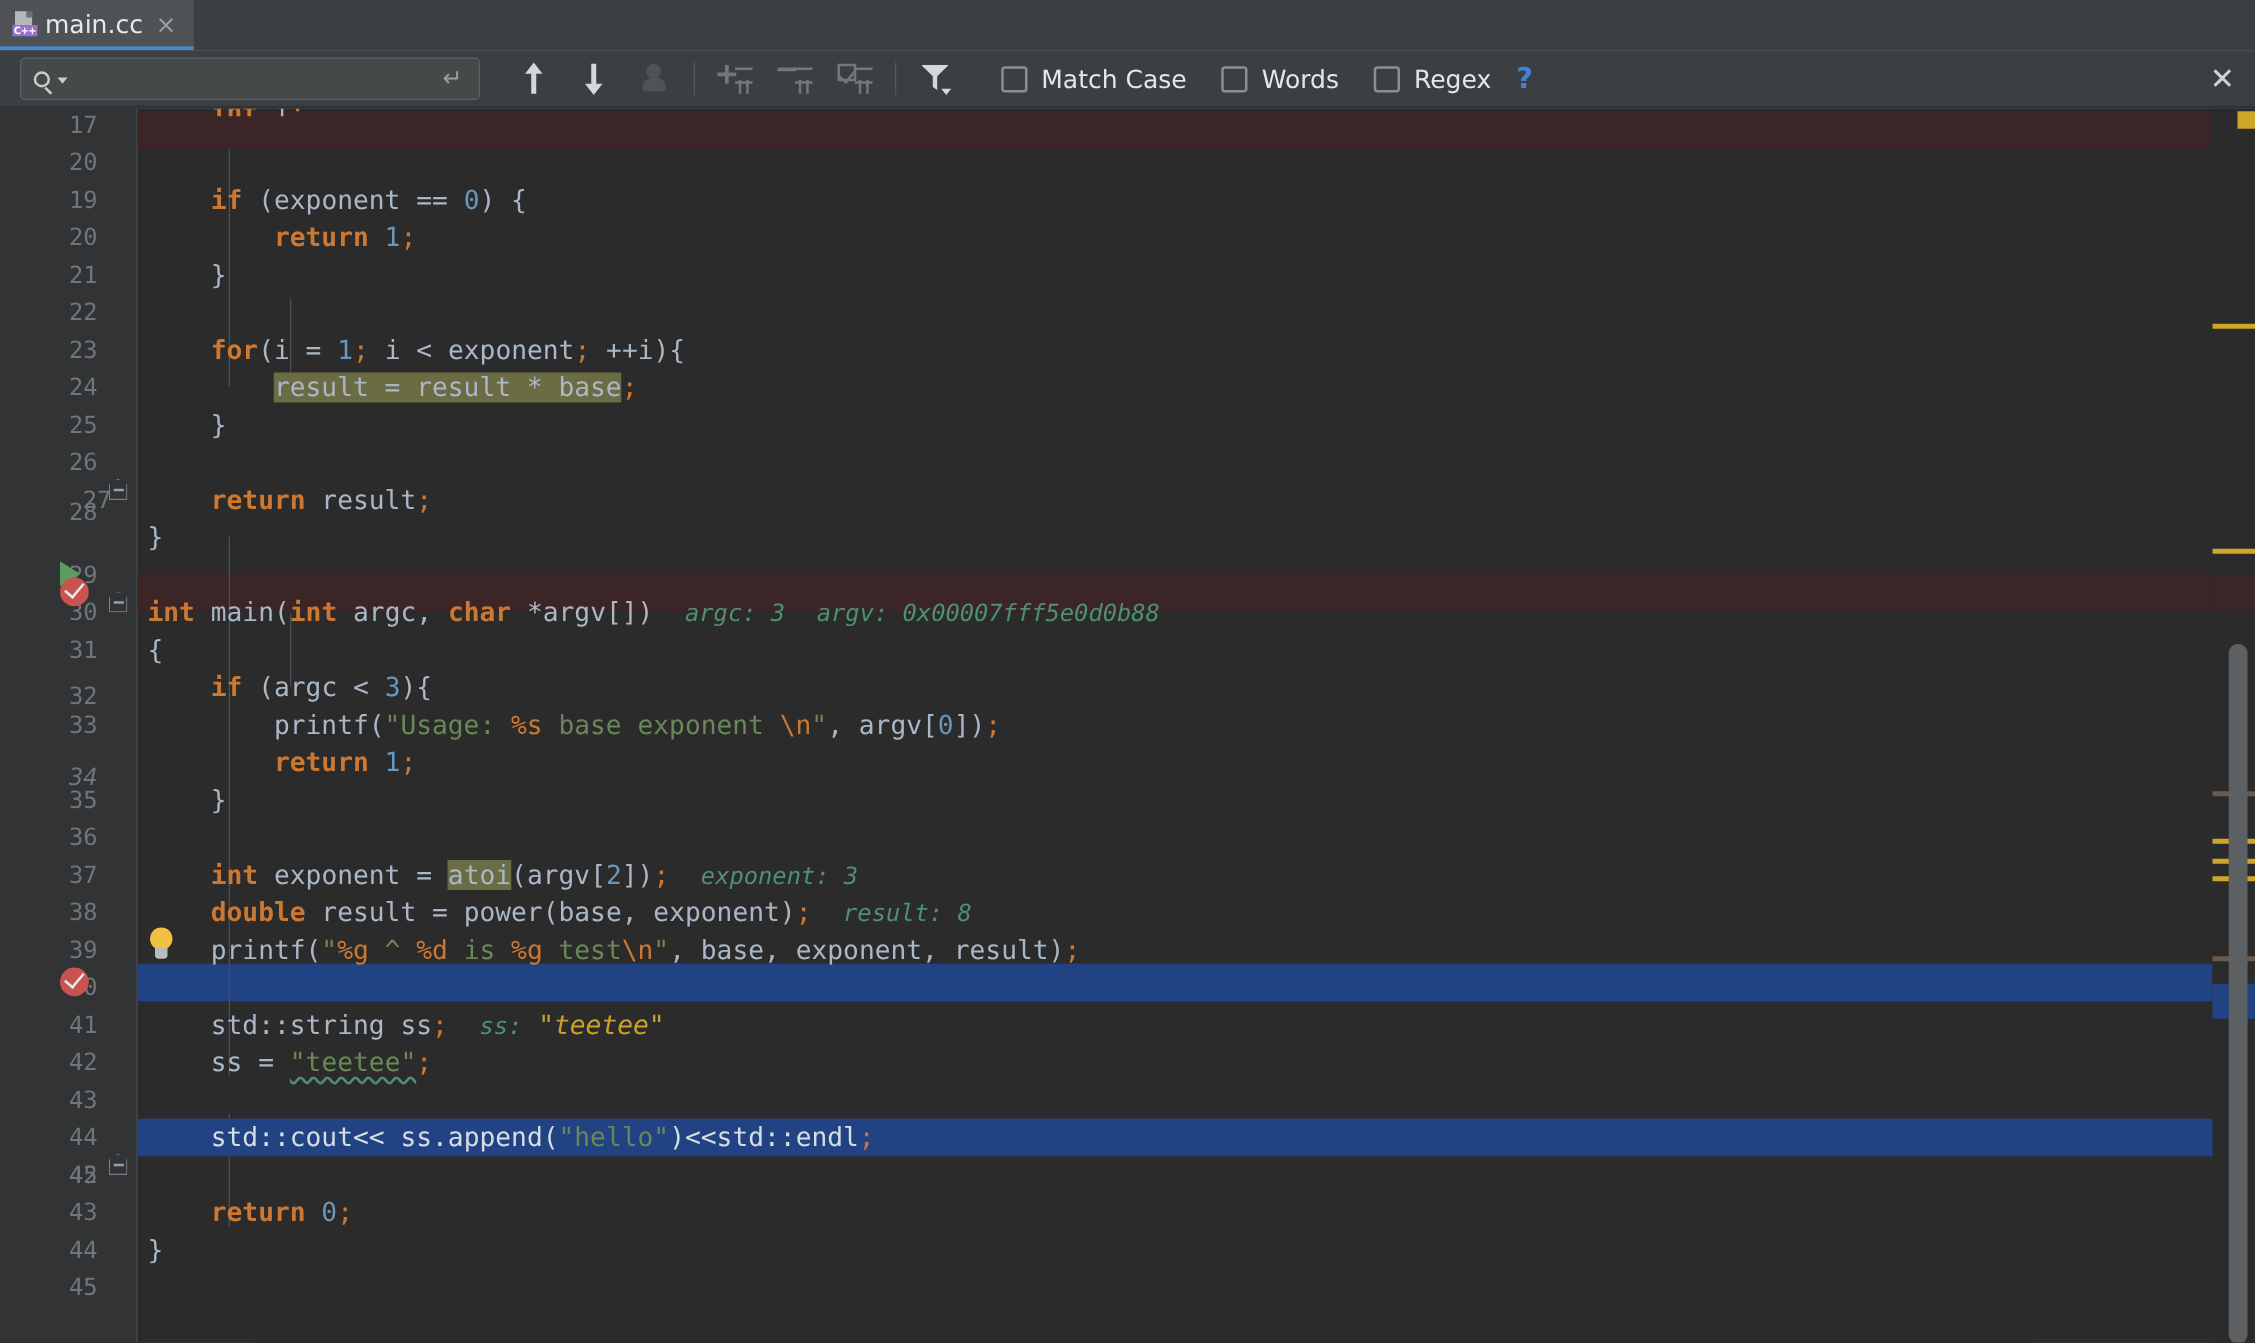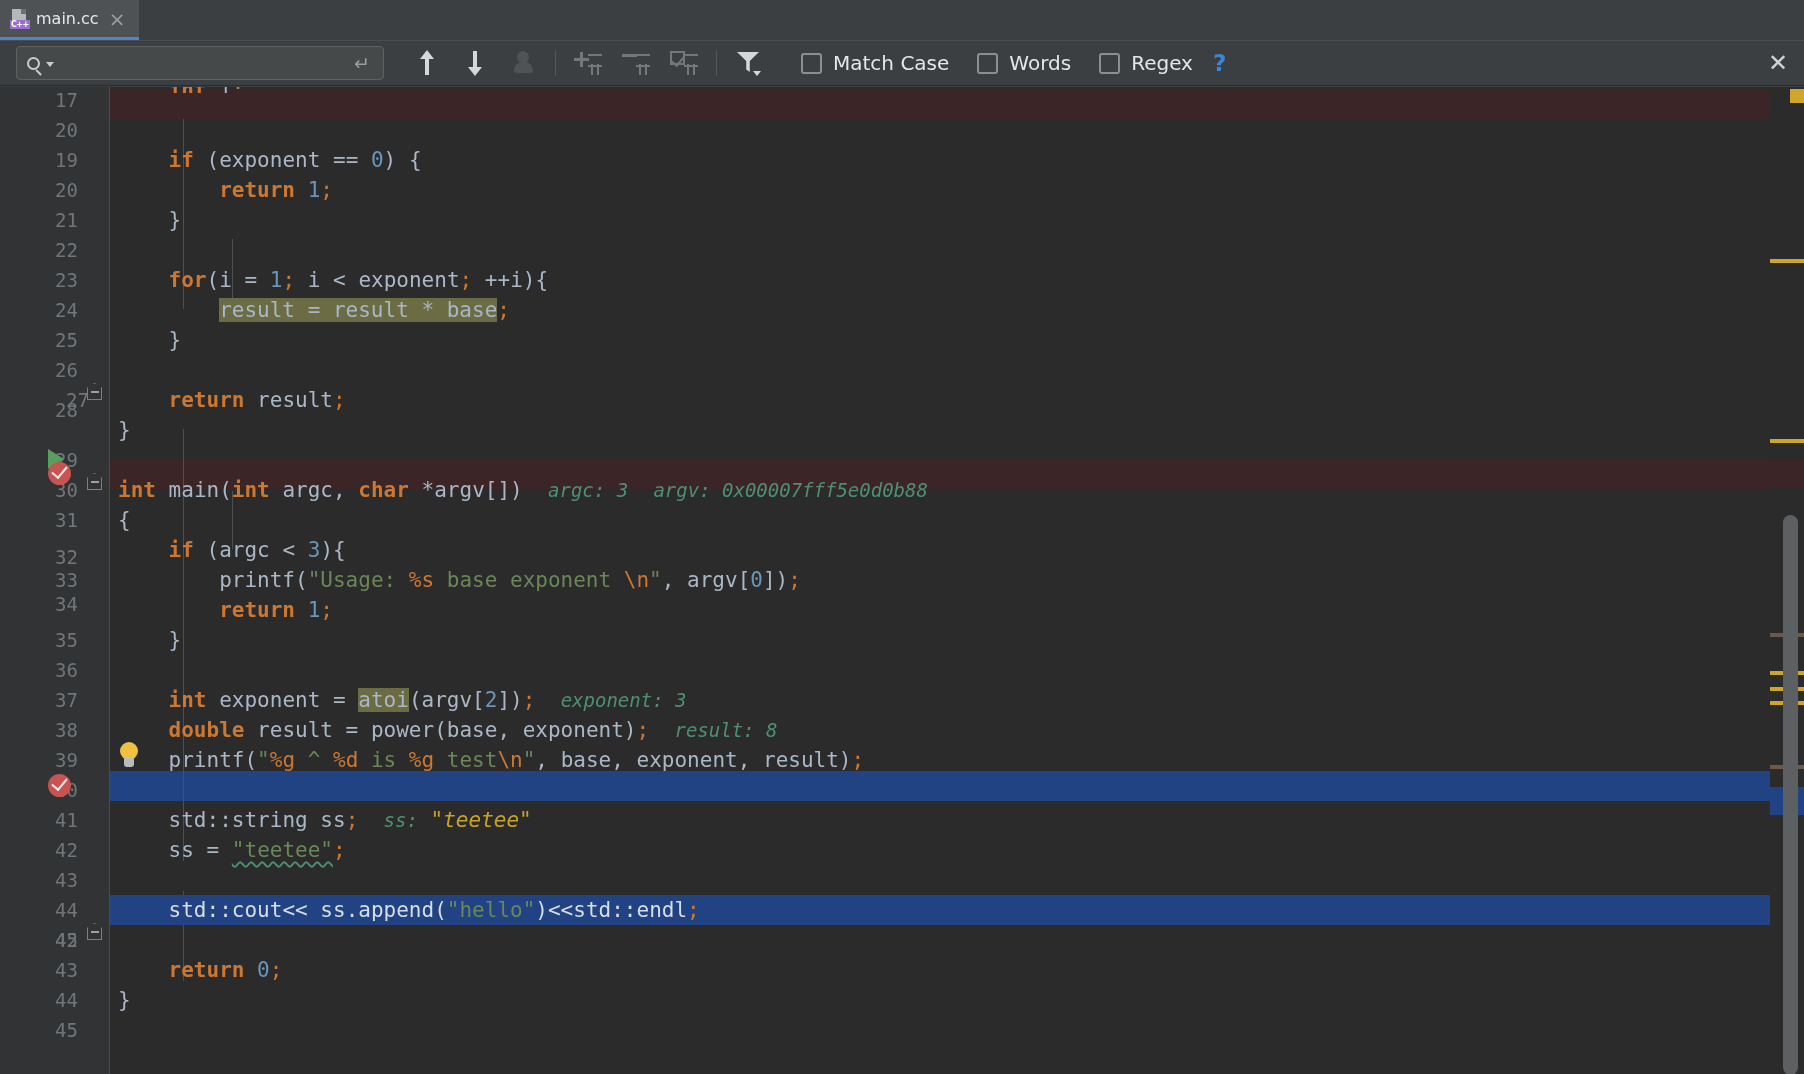--- a/index.html
+++ b/index.html
@@ -36,21 +36,21 @@
     background: #6e7173;
   }
   .tab-filetype-icon .badge {
     position: absolute; left: 0; bottom: 0;
     background: #9b6fce; color: #fff;
     font-size: 8px; font-weight: bold; line-height: 9px;
     padding: 0 1px; font-family: "DejaVu Sans", sans-serif;
     letter-spacing: -0.5px;
   }
   .tab-title {
-    color: #e8e8e8; font-size: 16px;
+    color: #e8e8e8; font-size: 20px;
     font-family: "DejaVu Sans", sans-serif;
   }
   .tab-close {
     color: #9a9ea0; font-size: 20px; line-height: 1;
     margin-left: 2px; cursor: pointer;
   }
 
   
   #findbar {
     position: absolute; left: 0; top: 40px; width: 1804px; height: 46px;
@@ -416,21 +416,21 @@
   <div class="lnum" style="top:208px;">24</div>
   <div class="lnum" style="top:238px;">25</div>
   <div class="lnum" style="top:268px;">26</div>
   <div class="lnum" style="top:298px;margin-left:11px;">27</div>
   <div class="lnum" style="top:308px;padding-left:20px;">28</div>
   <div class="lnum" style="top:358px;">29</div>
   <div class="lnum" style="top:388px;">30</div>
   <div class="lnum" style="top:418px;">31</div>
   <div class="lnum" style="top:440px;margin-top:15px;">32</div>
   <div class="lnum" style="top:478px;">33</div>
-  <div class="lnum" style="top:502px;">34</div>
+  <div class="lnum" style="top:520px;font-style:italic;">34</div>
   <div class="lnum" style="top:538px;">35</div>
   <div class="lnum" style="top:568px;">36</div>
   <div class="lnum" style="top:598px;">37</div>
   <div class="lnum" style="top:628px;">38</div>
   <div class="lnum" style="top:658px;">39</div>
   <div class="lnum" style="top:688px;">40</div>
   <div class="lnum" style="top:718px;">41</div>
   <div class="lnum" style="top:748px;">42</div>
   <div class="lnum" style="top:778px;">43</div>
   <div class="lnum" style="top:808px;">44</div>

